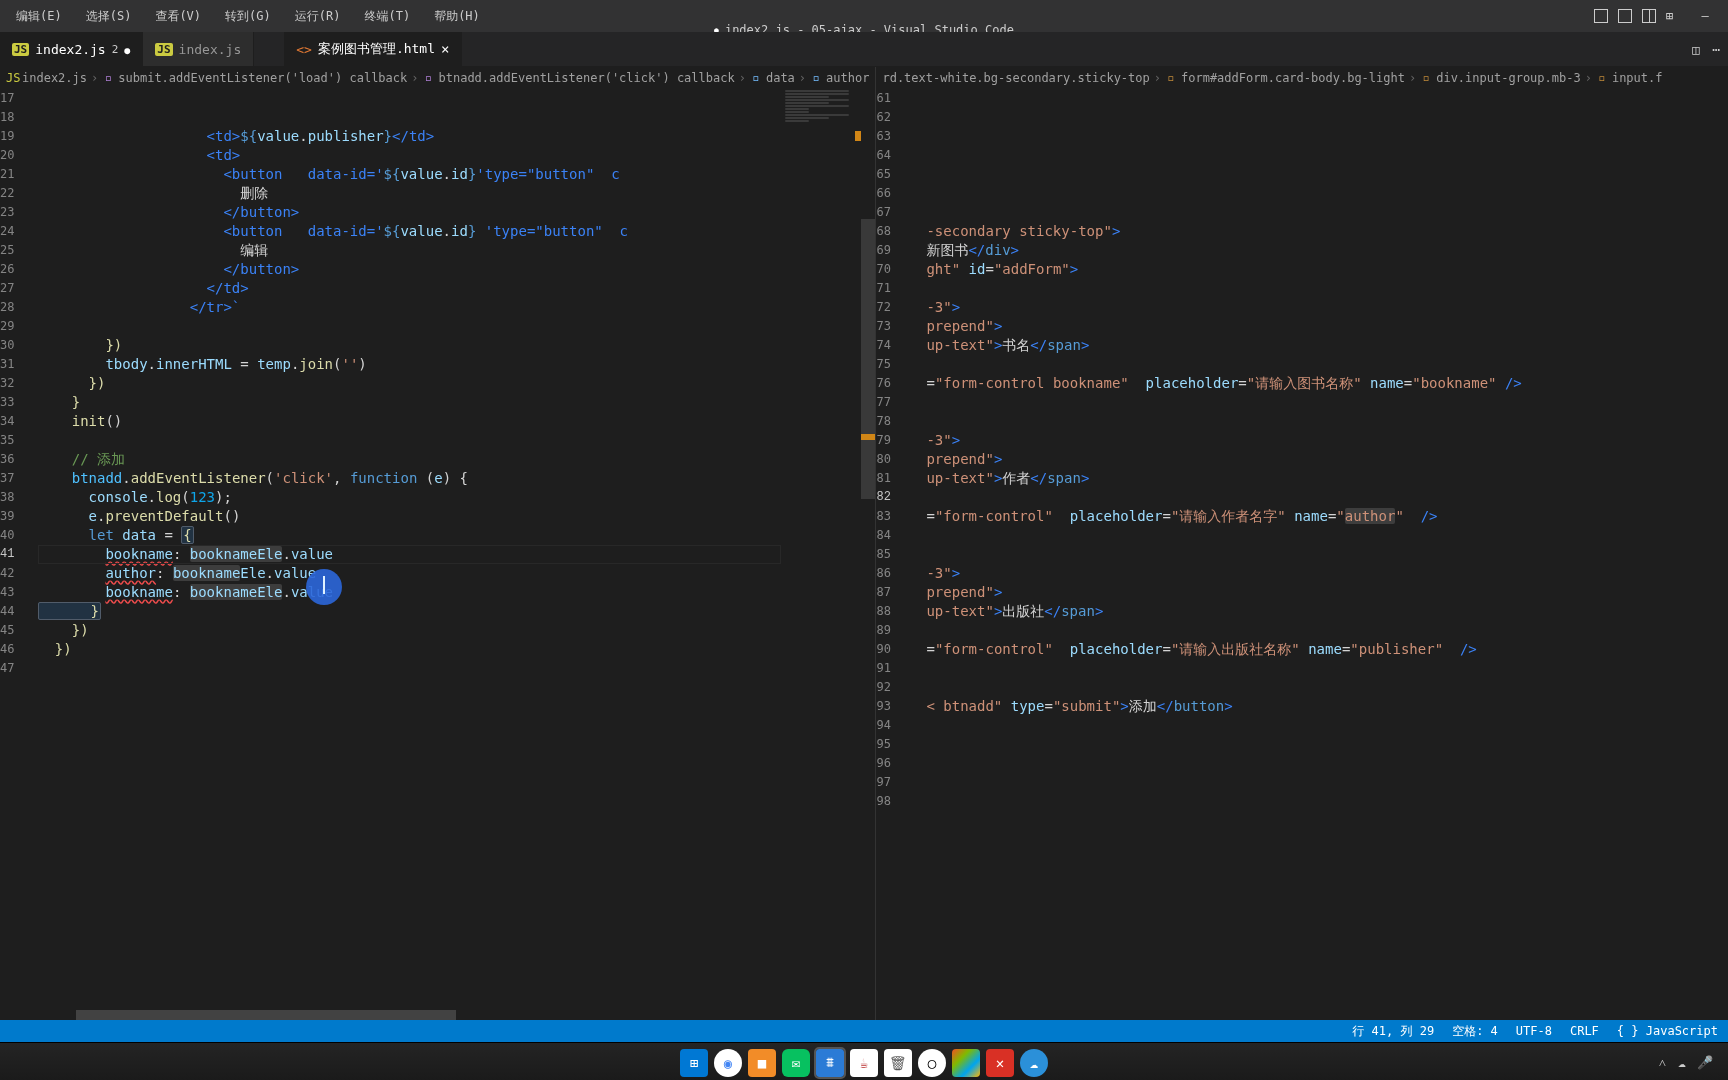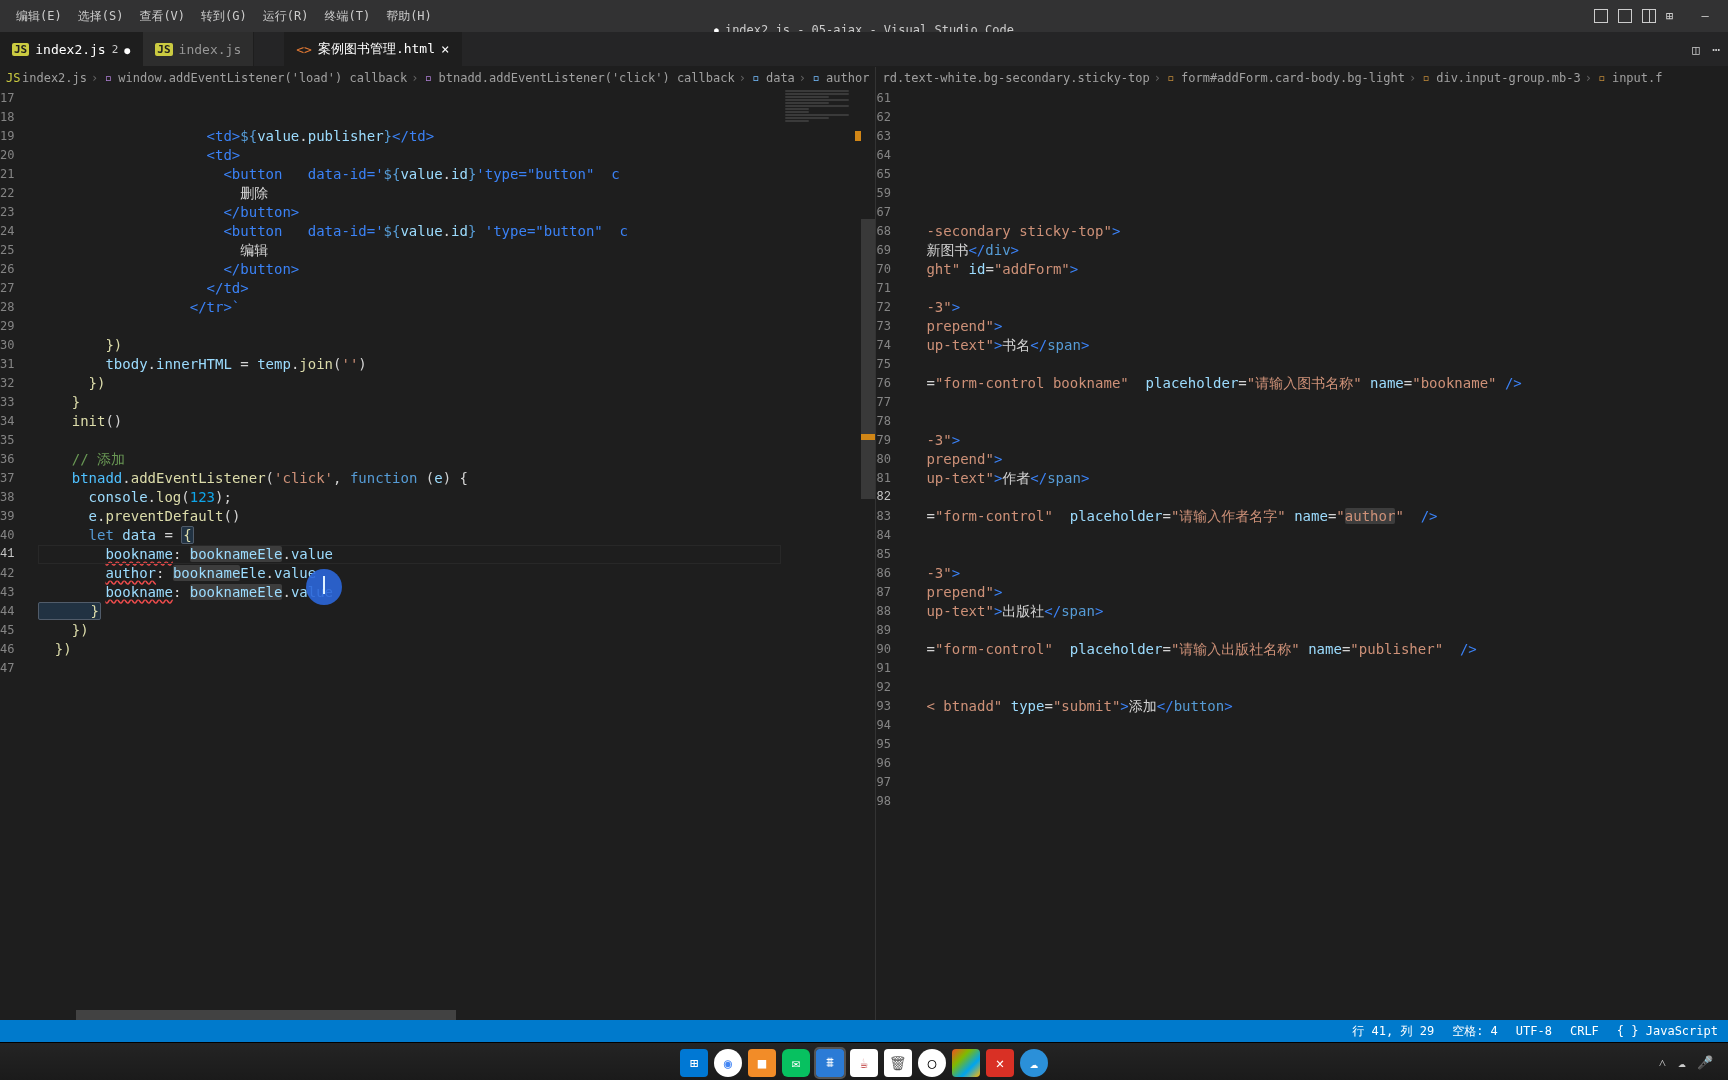--- a/index.html
+++ b/index.html
@@ -1,19 +1,19 @@
 <!DOCTYPE html>
 <html><head>
 <meta charset="utf-8">
 <style>
 * { margin:0; padding:0; box-sizing:border-box; font-family:"Segoe UI","Microsoft YaHei",Consolas,monospace; }
 body { background:#1e1e1e; color:#cccccc; width:1728px; height:1080px; overflow:hidden; font-size:13px; }
 
 
-.menubar { height:30px; background:#323233; display:flex; align-items:center; padding:16px 8px; color:#ccc; font-size:12px; }
+.menubar { height:30px; background:#323233; display:flex; align-items:center; padding:16px 8px; color:#ccc; font-size:12px;gap:8px; }
 .menubar .mitem { padding:0 8px; cursor:pointer; }
 .menubar .title { position:absolute; left:50%; transform:translateX(-50%); color:#ccc; font-size:12px;margin-top:28px; }
 .menubar .title::before { content:"●"; color:#fff; margin-right:6px; font-size:8px; vertical-align:middle; }
 .menubar .layouts { margin-left:auto; display:flex; gap:10px; color:#ccc; }
 .icon-box { width:14px; height:14px; border:1px solid #ccc; display:inline-block; }
 .icon-box.split::after { content:""; display:block; width:50%; height:100%; border-right:1px solid #ccc; }
 
 
 .tabs { height:35px; background:#252526; display:flex; align-items:stretch; border-bottom:1px solid #1e1e1e; position:relative; }
 .tab { display:flex; align-items:center; padding:0 12px; gap:6px; font-size:13px; color:#969696; border-right:1px solid #1e1e1e; background:#2d2d2d; }
@@ -137,21 +137,21 @@
 </div>
 
 <div class="splitview">
 
   <div class="editor-group left">
     <div class="breadcrumb">
       <span class="bc-icon bc-js">JS</span>
       <span>index2.js</span>
       <span class="sep">›</span>
       <span class="bc-icon bc-sym">▫</span>
-      <span>window.addEventListener('load') callback</span>
+      <span>submit.addEventListener('load') callback</span>
       <span class="sep">›</span>
       <span class="bc-icon bc-sym">▫</span>
       <span>btnadd.addEventListener('click') callback</span>
       <span class="sep">›</span>
       <span class="bc-icon bc-prop">▫</span>
       <span>data</span>
       <span class="sep">›</span>
       <span class="bc-icon bc-prop">▫</span>
       <span>author</span>
     </div>
@@ -259,21 +259,21 @@
       <span class="bc-icon" style="color:#c08a3a">▫</span>
       <span>input.f</span>
     </div>
     <div class="editor">
       <div class="gutter" style="width:50px" id="gutter-right">
           <div class="ln">61</div>
           <div class="ln">62</div>
           <div class="ln">63</div>
           <div class="ln">64</div>
           <div class="ln">65</div>
-          <div class="ln">59</div>
+          <div class="ln">66</div>
           <div class="ln">67</div>
           <div class="ln">68</div>
           <div class="ln">69</div>
           <div class="ln">70</div>
           <div class="ln">71</div>
           <div class="ln">72</div>
           <div class="ln">73</div>
           <div class="ln">74</div>
           <div class="ln">75</div>
           <div class="ln">76</div>

